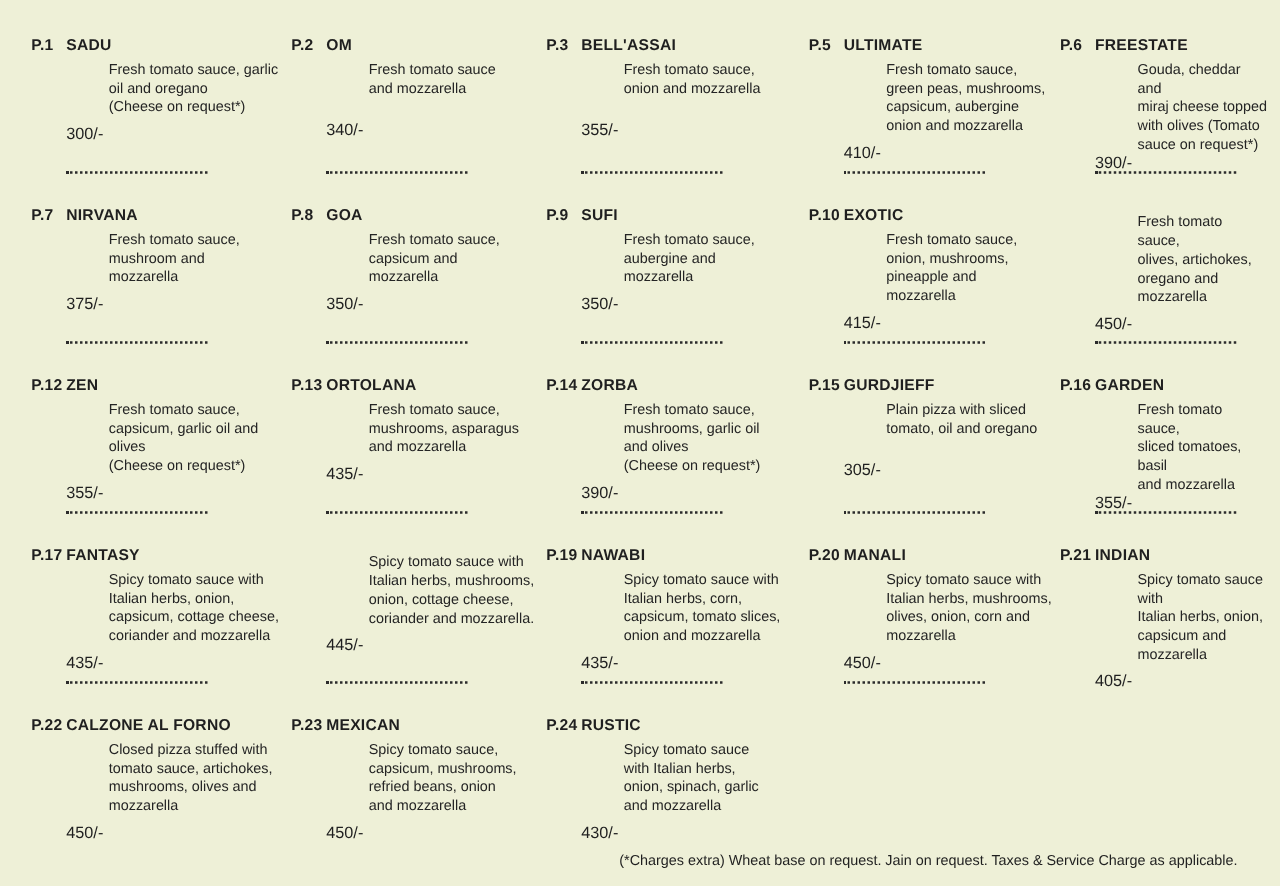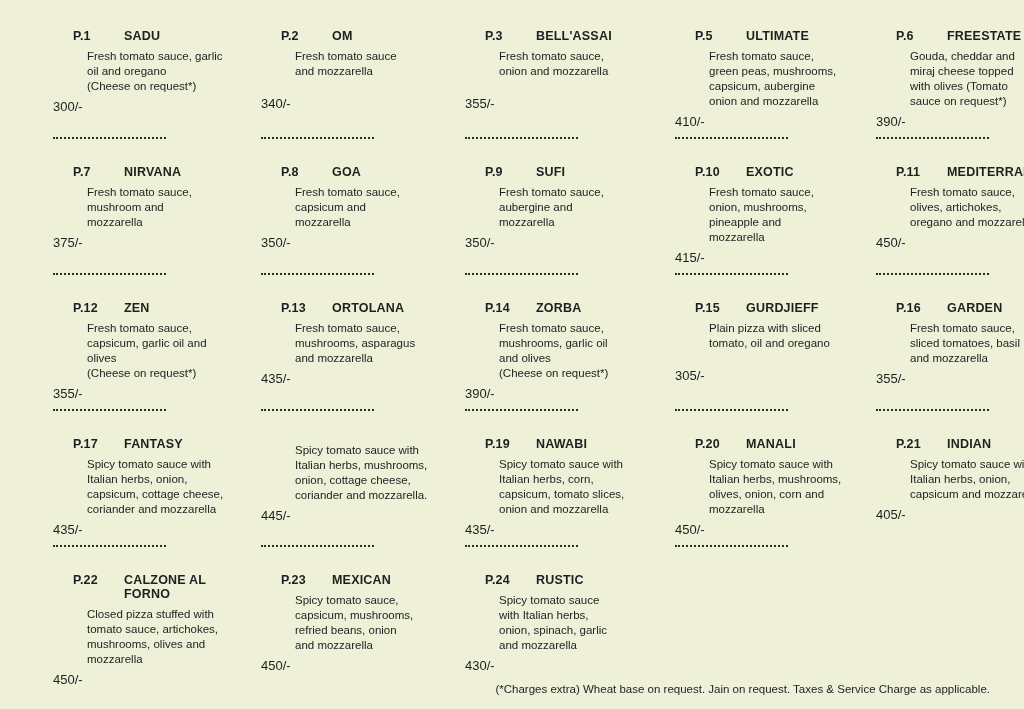--- a/index.html
+++ b/index.html
@@ -24,21 +24,21 @@
     padding-top: 8px;
     box-sizing: border-box;
   }
   .head {
     display: flex;
     align-items: baseline;
     font-size: 12.5px;
     font-weight: 600;
     letter-spacing: 0.2px;
   }
-  .code { width: 51px; flex-shrink: 0; margin-left: 48px; }
+  .code { width: 28px; flex-shrink: 0; }
   .body {
     margin-left: 28px;
     display: flex;
     flex-direction: column;
     flex: 1;
     min-height: 0;
   }
   .desc {
     margin-top: 6px;
     font-size: 11.5px;
@@ -193,24 +193,20 @@
       <div class="desc">Fresh tomato sauce,
 onion, mushrooms,
 pineapple and
 mozzarella</div>
       <div class="price">415/-</div>
       <div class="sep"></div>
     </div>
   </div>
 
   <div class="cell">
-    <div class="head">
-      <span class="code">P.11</span>
-      <span class="name">MEDITERRANEAN</span>
-    </div>
     <div class="body">
       <div class="desc">Fresh tomato sauce,
 olives, artichokes,
 oregano and mozzarella</div>
       <div class="price">450/-</div>
       <div class="sep"></div>
     </div>
   </div>
 
   <div class="cell">

